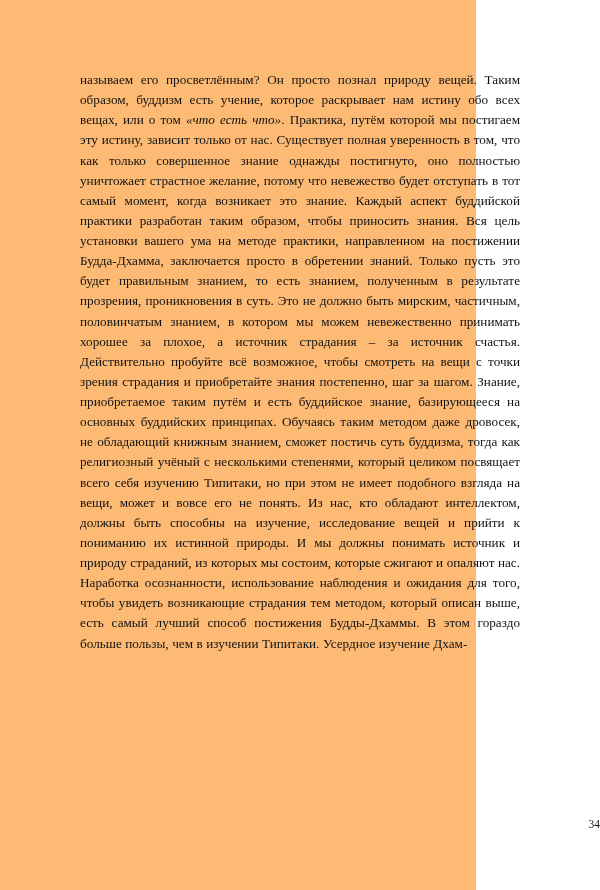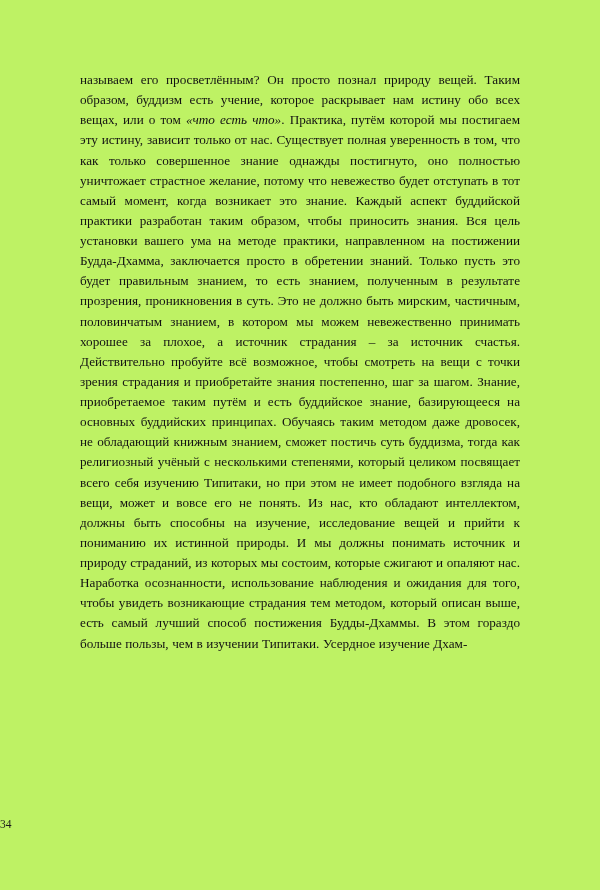--- a/index.html
+++ b/index.html
@@ -12,23 +12,23 @@
     height: 890px;
     font-family: "Liberation Serif", "DejaVu Serif", serif;
     color: #111111;
     position: relative;
     overflow: hidden;
   }
   .page {
     position: absolute;
     left: 0;
     top: 0;
-    width: 600px;
+    width: 476px;
     height: 890px;
-    background: #bef264;
+    background: #fdba74;
   }
   .text-block {
     position: absolute;
     left: 80px;
     top: 70px;
     width: 440px;
     font-size: 13.2px;
     line-height: 1.525;
     text-align: justify;
     text-justify: inter-word;
@@ -41,21 +41,21 @@
     text-indent: 0;
   }
   .emph {
     font-style: italic;
   }
   .page-number {
     position: absolute;
     left: 0;
     top: 818px;
     width: 600px;
-    text-align: left;
+    text-align: right;
     font-size: 11.5px;
     color: #1a1a1a;
     font-family: "Liberation Serif", "DejaVu Serif", serif;
   }
 </style>
 </head>
 <body>
 
 <div class="page">
   <div class="text-block">

